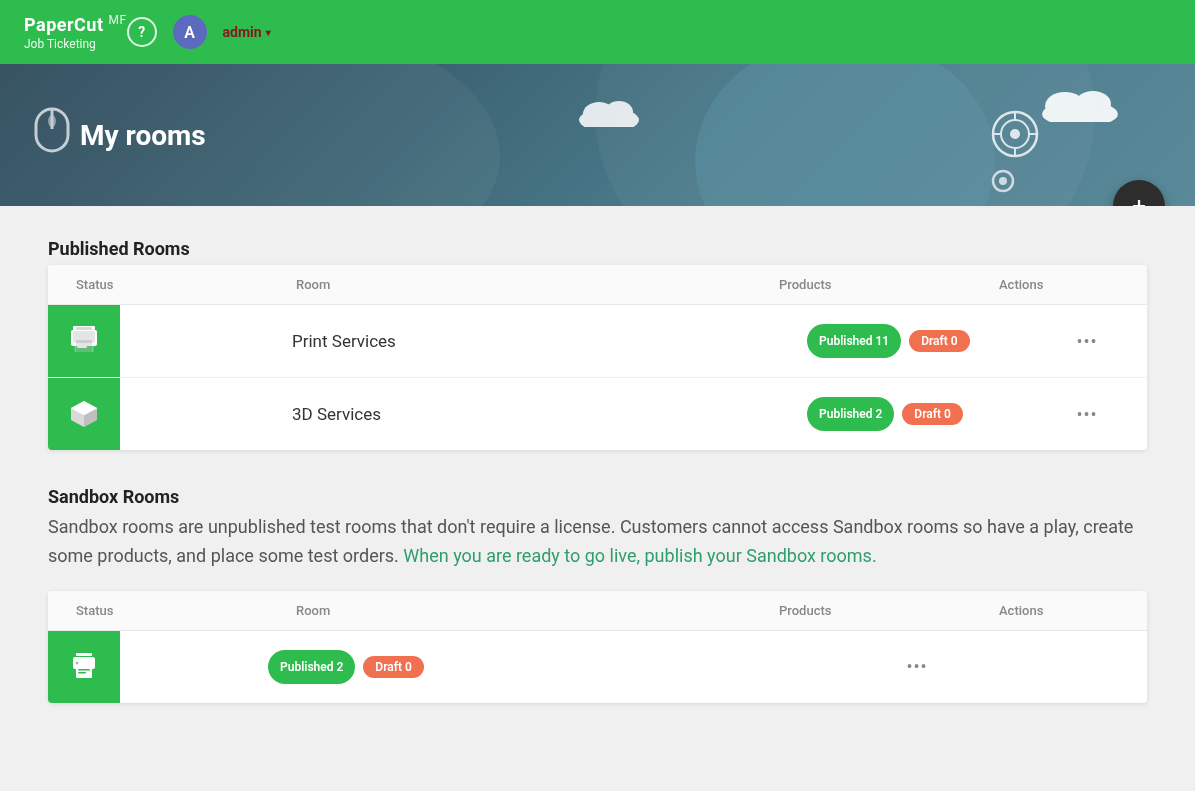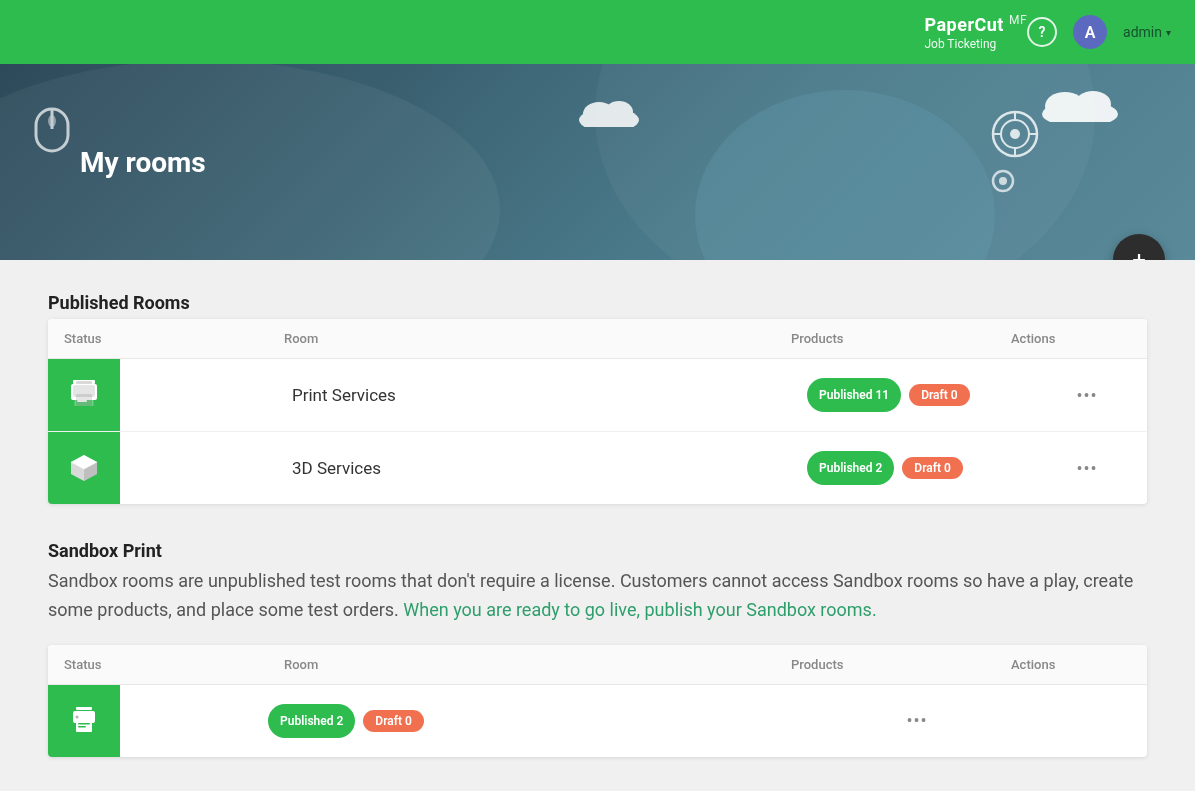--- a/index.html
+++ b/index.html
@@ -5,21 +5,21 @@
     * { box-sizing: border-box; margin: 0; padding: 0; }
     body { font-family: -apple-system, BlinkMacSystemFont, 'Segoe UI', Roboto, sans-serif; background: #f0f0f0; min-height: 791px; width: 1195px; overflow-x: hidden; }
 
     
     .header {
       background: #2ebc4f;
       height: 64px;
       display: flex;
       align-items: center;
       padding: 0 24px;
-      justify-content: flex-end;
+      justify-content: flex-start;
     }
     .header-logo {
       display: flex;
       flex-direction: column;
     }
     .logo-brand {
       color: white;
       font-size: 18px;
       font-weight: 700;
       letter-spacing: 0.5px;
@@ -50,33 +50,33 @@
     }
     .avatar {
       width: 34px; height: 34px;
       background: #5b6abf;
       border-radius: 50%;
       display: flex; align-items: center; justify-content: center;
       color: white; font-size: 16px; font-weight: 600;
       cursor: pointer;
     }
     .admin-label {
-      color: #14532d;
+      color: #7f1d1d;
       font-size: 14px;
       cursor: pointer;
-      display: flex; align-items: center; gap: 4px;
+      display: flex; align-items: center; gap: 4px; font-weight: bold;
     }
     .admin-label::after {
       content: '▾';
       font-size: 10px;
     }
 
     
     .banner {
-      height: 196px;
+      height: 142px;
       background: linear-gradient(135deg, #2d4a5a 0%, #3a6070 30%, #4a7a8a 60%, #5a8a9a 100%);
       position: relative;
       overflow: hidden;
       display: flex;
       align-items: center;
       padding-left: 80px;
     }
     .banner-title {
       color: white;
       font-size: 28px;
@@ -148,21 +148,21 @@
     .table-container {
       background: white;
       border-radius: 4px;
       box-shadow: 0 1px 4px rgba(0,0,0,0.1);
       overflow: hidden;
       margin-bottom: 36px;
     }
     .table-header {
       display: grid;
       grid-template-columns: 220px 1fr 220px 120px;
-      padding: 12px 16px;
+      padding: 12px 28px;
       border-bottom: 1px solid #e8e8e8;
       background: #fafafa;
     }
     .table-header-cell {
       font-size: 13px;
       color: #888;
       font-weight: 500;
     }
     .table-row {
       display: grid;
@@ -358,21 +358,21 @@
           <span class="badge-draft">Draft 0</span>
         </div>
         <div class="actions-cell">
           <span class="more-btn">•••</span>
         </div>
       </div>
     </div>
   </div>
 
   <div class="sandbox-section">
-    <h2 class="section-title">Sandbox Print</h2>
+    <h2 class="section-title">Sandbox Rooms</h2>
     <p class="sandbox-desc">
       <span>Sandbox rooms are unpublished test rooms that don't require a license. Customers cannot access Sandbox rooms so have a play, create some products, and place some test orders. </span>
       <span class="green-link">When you are ready to go live, publish your Sandbox rooms.</span>
     </p>
 
     <div class="table-container">
       <div class="table-header">
         <div class="table-header-cell">Status</div>
         <div class="table-header-cell">Room</div>
         <div class="table-header-cell">Products</div>

